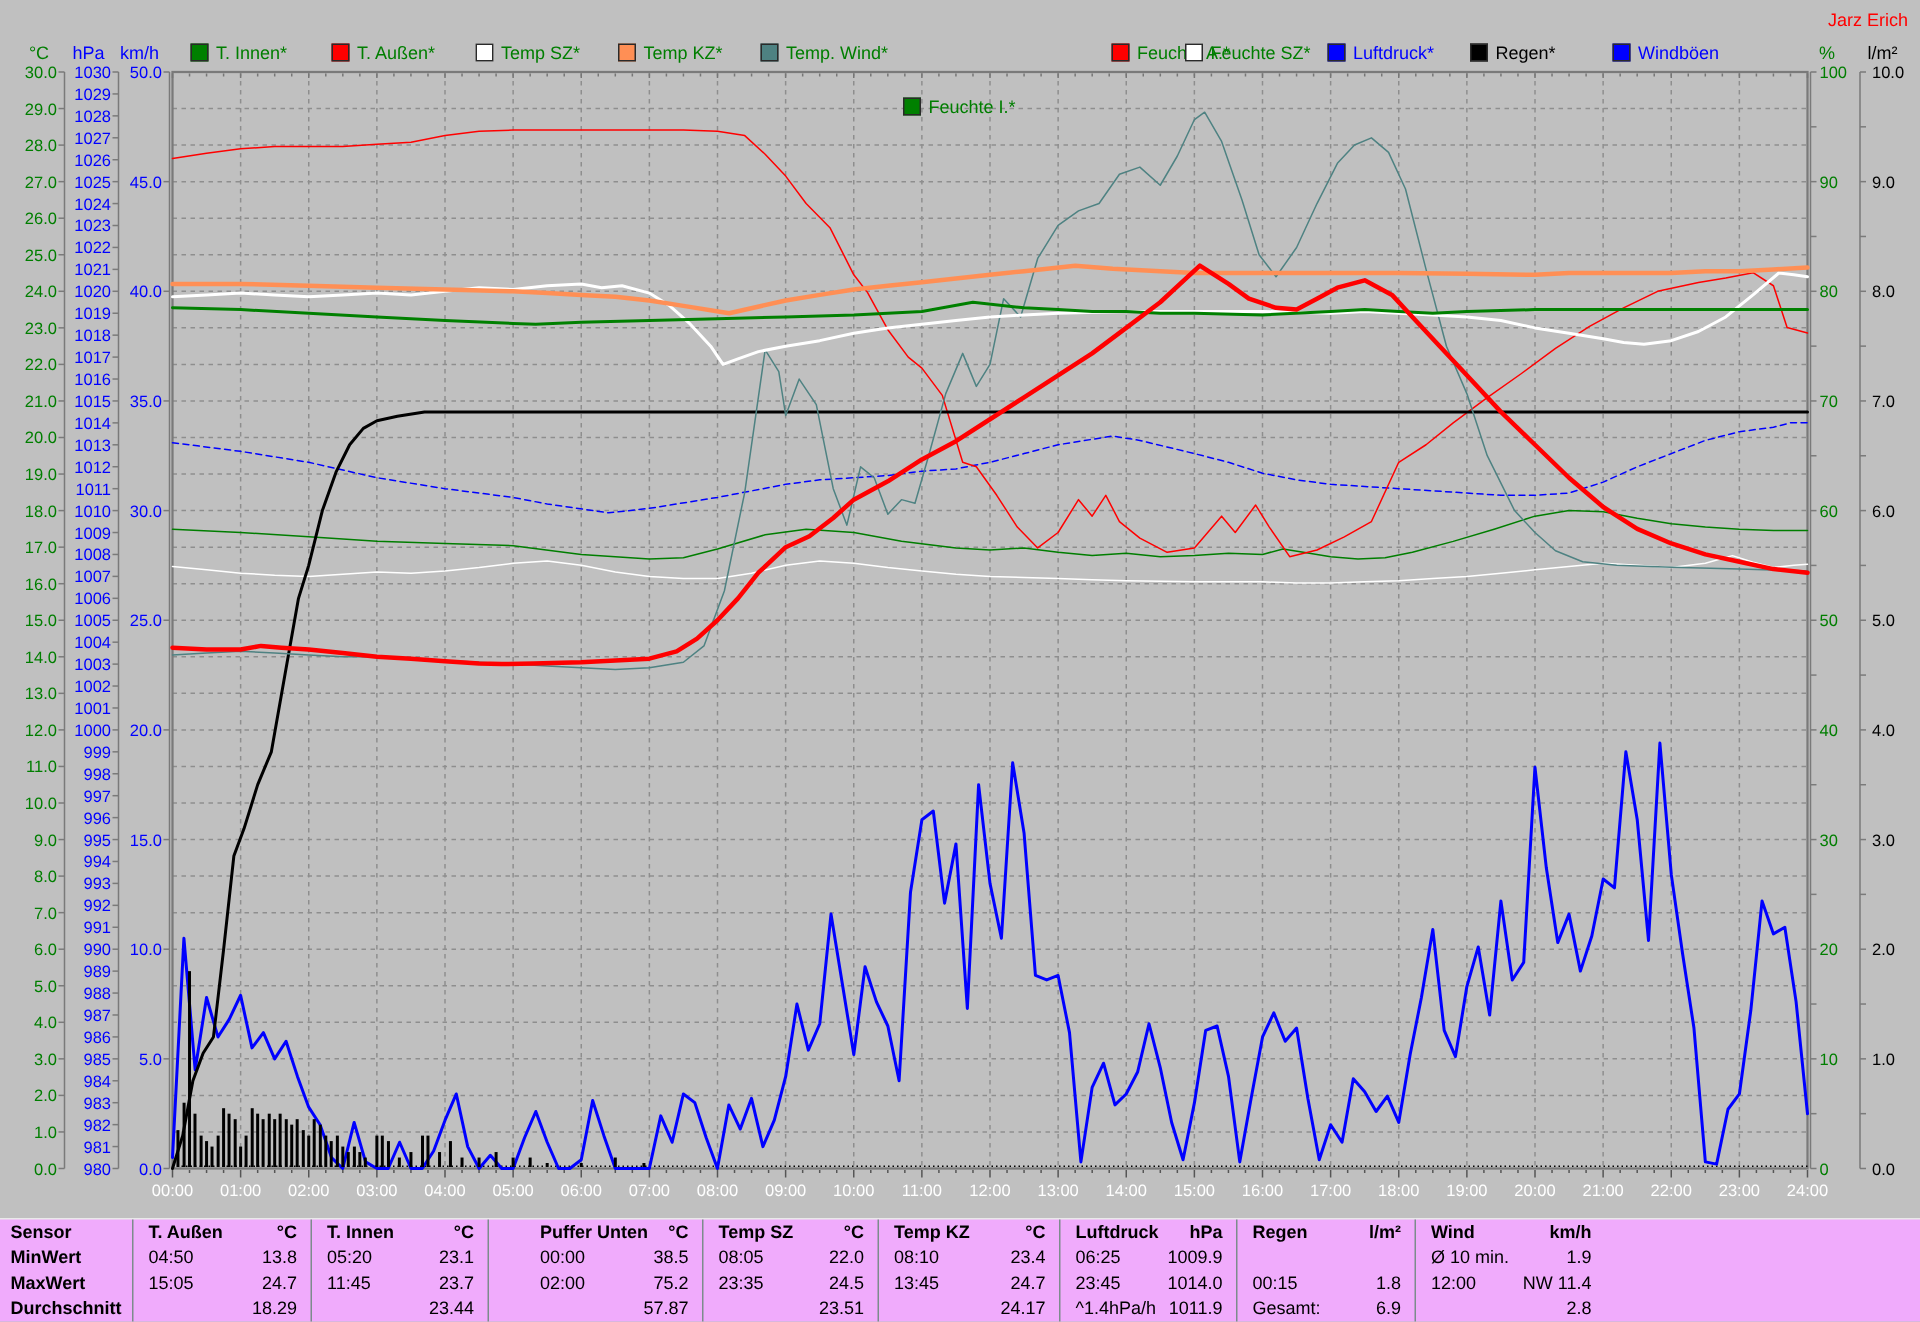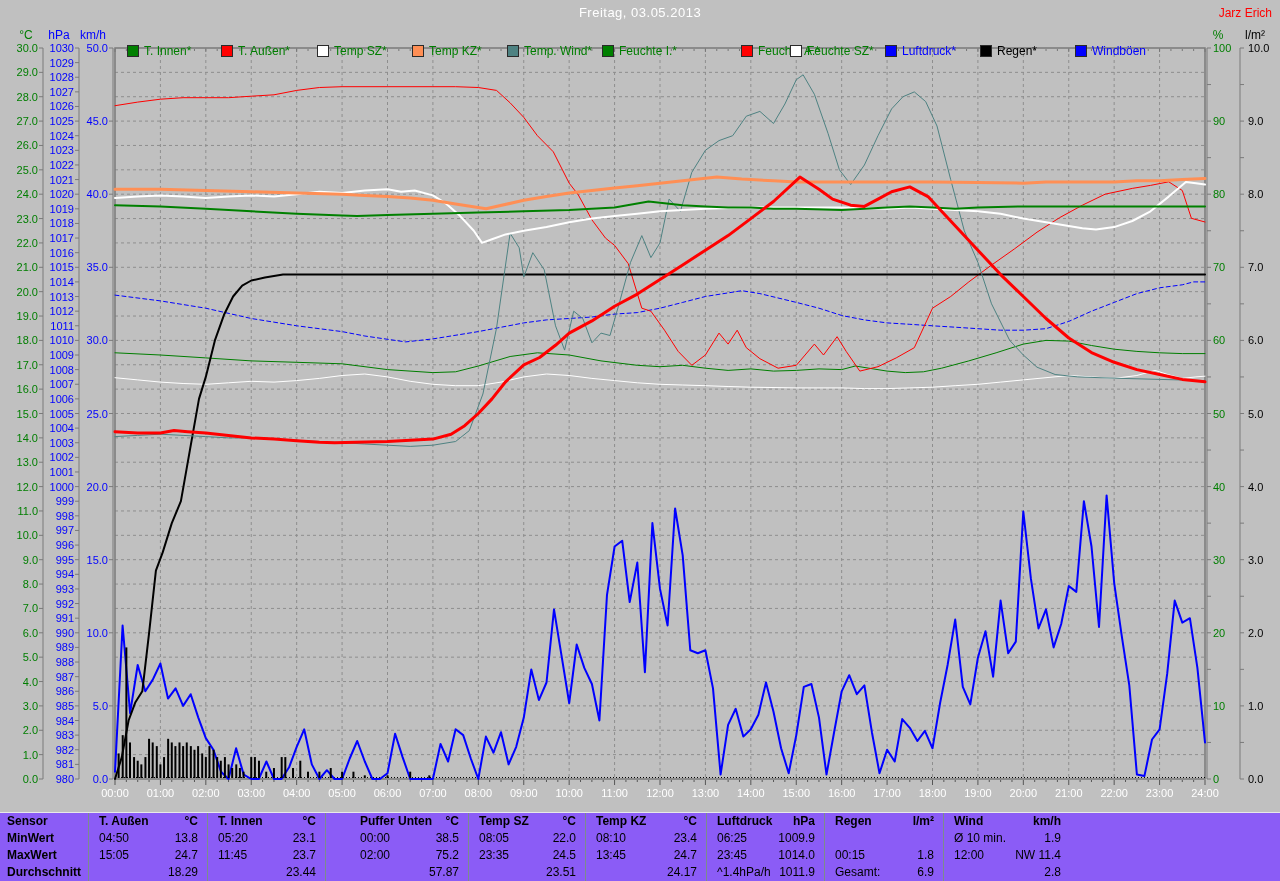--- a/index.html
+++ b/index.html
@@ -16,28 +16,28 @@
   }
   .user-label{
     position:absolute;right:8px;top:6px;color:#ff0000;font-size:12px;
   }
   .axis-hdr{position:absolute;top:28px;font-size:12px;text-align:center;}
   #hdr-c   {left:12px;width:28px;color:#007e00;}
   #hdr-hpa {left:42px;width:34px;color:#0000ff;}
   #hdr-kmh {left:72px;width:42px;color:#0000ff;}
   #hdr-pct {left:1208px;width:20px;color:#007e00;}
   #hdr-lm2 {left:1236px;width:38px;color:#000000;}
-  #legend{position:absolute;left:127px;top:44px;width:1090px;height:16px;}
+  #legend{position:absolute;left:127px;top:28px;width:1090px;height:16px;}
   .leg-item{position:absolute;top:0;height:14px;display:flex;align-items:center;gap:5px;cursor:default;}
   .leg-swatch{width:10px;height:10px;border:1px solid #2a2a2a;flex:none;}
   .leg-label{font-size:12px;white-space:nowrap;}
   #chart{position:absolute;left:0;top:0;}
   #stats-table{
     position:absolute;left:0;top:812px;width:1280px;height:69px;
-    background:#8b5cf6;border-top:1px solid #e9e9e9;
+    background:#f0abfc;border-top:1px solid #e9e9e9;
     display:flex;font-size:12px;color:#000;
   }
   .tcol{flex:none;overflow:hidden;}
   .tcol.sep{border-left:1px solid #7c8c8c;}
   .trow{height:17px;line-height:17px;display:flex;justify-content:space-between;
         padding:0 9px 0 10px;white-space:nowrap;}
   .tcol-labels .trow{padding-left:7px;font-weight:bold;justify-content:flex-start;}
   .trow.hdr{font-weight:bold;}
   .tfiller{flex:1;}
   text{font-family:"Liberation Sans","DejaVu Sans",sans-serif;}
@@ -633,21 +633,20 @@
     <line x1="429.2833333333333" y1="778" x2="429.2833333333333" y2="775.345" stroke="#000000" stroke-width="2"></line>
     <polyline points="115.0,779.0 121.8,757.1 128.6,720.5 135.4,702.2 142.3,691.3 149.1,632.8 155.9,570.7 162.7,552.4 171.8,523.1 180.9,501.2 189.9,450.1 199.0,398.9 205.8,376.9 214.9,340.4 224.0,314.8 233.1,296.5 242.2,285.6 251.3,280.5 264.9,277.5 283.0,274.6 1205.0,274.6" fill="none" stroke="#000000" stroke-width="2" stroke-linejoin="round" stroke-linecap="round"></polyline>
     <polyline points="115.0,436.6 137.7,435.4 160.4,434.2 183.1,435.4 205.8,436.6 228.5,437.9 251.3,437.9 274.0,439.1 296.7,440.3 319.4,441.5 342.1,442.7 364.8,444.0 387.5,445.2 410.2,446.4 432.9,445.2 455.6,441.5 469.3,430.6 482.9,394.0 496.5,328.2 510.1,233.2 519.2,247.8 523.8,277.0 532.8,252.7 544.2,269.7 555.5,325.8 564.6,350.1 573.7,311.2 582.8,318.5 591.9,342.8 601.0,333.1 610.0,335.5 619.1,303.8 630.5,262.4 641.8,235.6 650.9,257.6 660.0,242.9 669.1,199.1 680.4,211.3 691.8,172.3 705.4,150.3 719.0,140.6 732.7,135.7 746.3,116.2 759.9,111.4 773.5,123.5 784.9,104.0 796.3,79.7 803.1,74.8 814.4,94.3 828.0,133.3 839.4,169.8 850.7,184.5 864.4,165.0 878.0,135.7 891.6,108.9 903.0,96.7 914.3,91.9 925.7,101.6 937.0,126.0 950.7,179.6 964.3,230.8 977.9,262.4 991.5,303.8 1009.7,340.4 1023.3,355.0 1037.0,367.2 1055.1,374.5 1077.8,376.9 1114.2,378.2 1159.6,379.4 1205.0,380.6" fill="none" stroke="#4e8282" stroke-width="1" stroke-linejoin="round" stroke-linecap="round"></polyline>
     <polyline points="115.0,197.9 137.7,196.6 160.4,195.4 183.1,196.6 205.8,197.9 228.5,196.6 251.3,195.4 274.0,196.6 296.7,194.2 319.4,191.8 342.1,193.0 364.8,190.5 387.5,189.3 401.1,191.8 414.7,190.5 432.9,195.4 446.5,203.9 460.2,216.1 473.8,230.8 482.0,242.9 492.0,239.3 505.6,234.4 523.8,230.8 546.5,227.1 569.2,222.2 591.9,218.6 614.6,216.1 637.3,213.7 660.0,211.3 682.7,210.0 705.4,208.8 750.8,207.6 796.3,207.6 841.7,207.6 887.1,208.8 909.8,207.6 932.5,208.8 955.2,210.0 977.9,211.3 1000.6,213.7 1023.3,218.6 1046.0,222.2 1068.8,225.9 1082.4,228.3 1096.0,229.5 1114.2,227.1 1132.3,221.0 1150.5,211.3 1168.7,196.6 1185.9,182.0 1195.9,183.2 1205.0,184.5" fill="none" stroke="#ffffff" stroke-width="2" stroke-linejoin="round" stroke-linecap="round"></polyline>
     <polyline points="115.0,189.3 160.4,189.3 205.8,190.5 251.3,191.8 296.7,193.0 342.1,194.2 364.8,195.4 387.5,196.6 410.2,197.9 432.9,200.3 455.6,203.9 486.1,208.8 523.8,200.3 546.5,196.6 569.2,193.0 591.9,190.5 614.6,188.1 637.3,185.7 660.0,183.2 682.7,180.8 716.8,177.1 741.8,179.1 773.5,180.8 796.3,182.0 841.7,182.0 887.1,182.0 932.5,182.0 977.9,182.5 1023.3,183.2 1046.0,182.0 1068.8,182.0 1114.2,182.0 1136.9,180.8 1159.6,180.8 1182.3,179.6 1205.0,178.4" fill="none" stroke="#ff8f55" stroke-width="3" stroke-linejoin="round" stroke-linecap="round"></polyline>
     <polyline points="115.0,205.2 160.4,206.4 205.8,208.8 251.3,211.3 296.7,213.7 342.1,215.6 357.1,216.1 387.5,214.9 432.9,213.7 478.3,212.5 523.8,211.3 569.2,210.0 614.6,207.6 648.6,201.5 682.7,205.2 705.4,206.4 728.1,207.6 750.8,207.6 773.5,208.8 796.3,208.8 841.7,210.0 887.1,207.6 909.8,206.4 932.5,207.6 955.2,208.8 977.9,207.6 1023.3,206.4 1068.8,206.4 1114.2,206.4 1159.6,206.4 1205.0,206.4" fill="none" stroke="#008000" stroke-width="2" stroke-linejoin="round" stroke-linecap="round"></polyline>
     <polyline points="115.0,431.8 137.7,433.0 160.4,433.0 174.0,430.6 187.7,431.8 205.8,433.0 228.5,435.4 251.3,437.9 274.0,439.1 296.7,440.8 319.4,442.3 334.4,442.7 355.7,442.3 387.5,441.5 410.2,440.3 432.9,439.1 451.1,434.2 464.7,425.7 478.3,413.5 492.0,398.9 505.6,381.8 523.8,364.8 539.6,357.5 555.5,345.3 569.2,333.1 591.9,320.9 614.6,306.3 637.3,294.1 660.0,279.5 682.7,264.9 705.4,250.2 728.1,235.6 750.8,218.6 773.5,201.5 799.9,177.1 819.0,189.3 832.6,199.1 850.7,205.2 864.4,206.4 878.0,199.1 891.6,191.8 909.8,186.9 928.0,196.6 941.6,211.3 959.8,230.8 977.9,250.2 1000.6,274.6 1023.3,296.5 1046.0,318.5 1068.8,338.0 1091.5,352.6 1114.2,362.3 1136.9,369.6 1159.6,374.5 1182.3,379.4 1205.0,381.8" fill="none" stroke="#ff0000" stroke-width="3" stroke-linejoin="round" stroke-linecap="round"></polyline>
   </svg>
 
 <div class="titlebar">
-  <div class="page-title">Freitag, 03.05.2013</div>
   <div class="user-label">Jarz Erich</div>
 </div>
 
 <span class="axis-hdr" id="hdr-c">°C</span>
 <span class="axis-hdr" id="hdr-hpa">hPa</span>
 <span class="axis-hdr" id="hdr-kmh">km/h</span>
 <span class="axis-hdr" id="hdr-pct">%</span>
 <span class="axis-hdr" id="hdr-lm2">l/m²</span>
 
 <div id="legend">
@@ -664,21 +663,21 @@
       <span class="leg-label" style="color: rgb(0, 126, 0);">Temp SZ*</span>
     </div>
     <div class="leg-item" style="left: 285px;">
       <span class="leg-swatch" style="background: rgb(255, 143, 85);"></span>
       <span class="leg-label" style="color: rgb(0, 126, 0);">Temp KZ*</span>
     </div>
     <div class="leg-item" style="left: 380px;">
       <span class="leg-swatch" style="background: rgb(78, 130, 130);"></span>
       <span class="leg-label" style="color: rgb(0, 126, 0);">Temp. Wind*</span>
     </div>
-    <div class="leg-item" style="left: 475px;">
+    <div class="leg-item" style="left: 475px; margin-top: 36px;">
       <span class="leg-swatch" style="background: rgb(0, 128, 0);"></span>
       <span class="leg-label" style="color: rgb(0, 126, 0);">Feuchte I.*</span>
     </div>
     <div class="leg-item" style="left: 568px; margin-left: 46px;">
       <span class="leg-swatch" style="background: rgb(255, 0, 0);"></span>
       <span class="leg-label" style="color: rgb(0, 126, 0);">Feuchte A.*</span>
     </div>
     <div class="leg-item" style="left: 663px;">
       <span class="leg-swatch" style="background: rgb(255, 255, 255);"></span>
       <span class="leg-label" style="color: rgb(0, 126, 0);">Feuchte SZ*</span>

